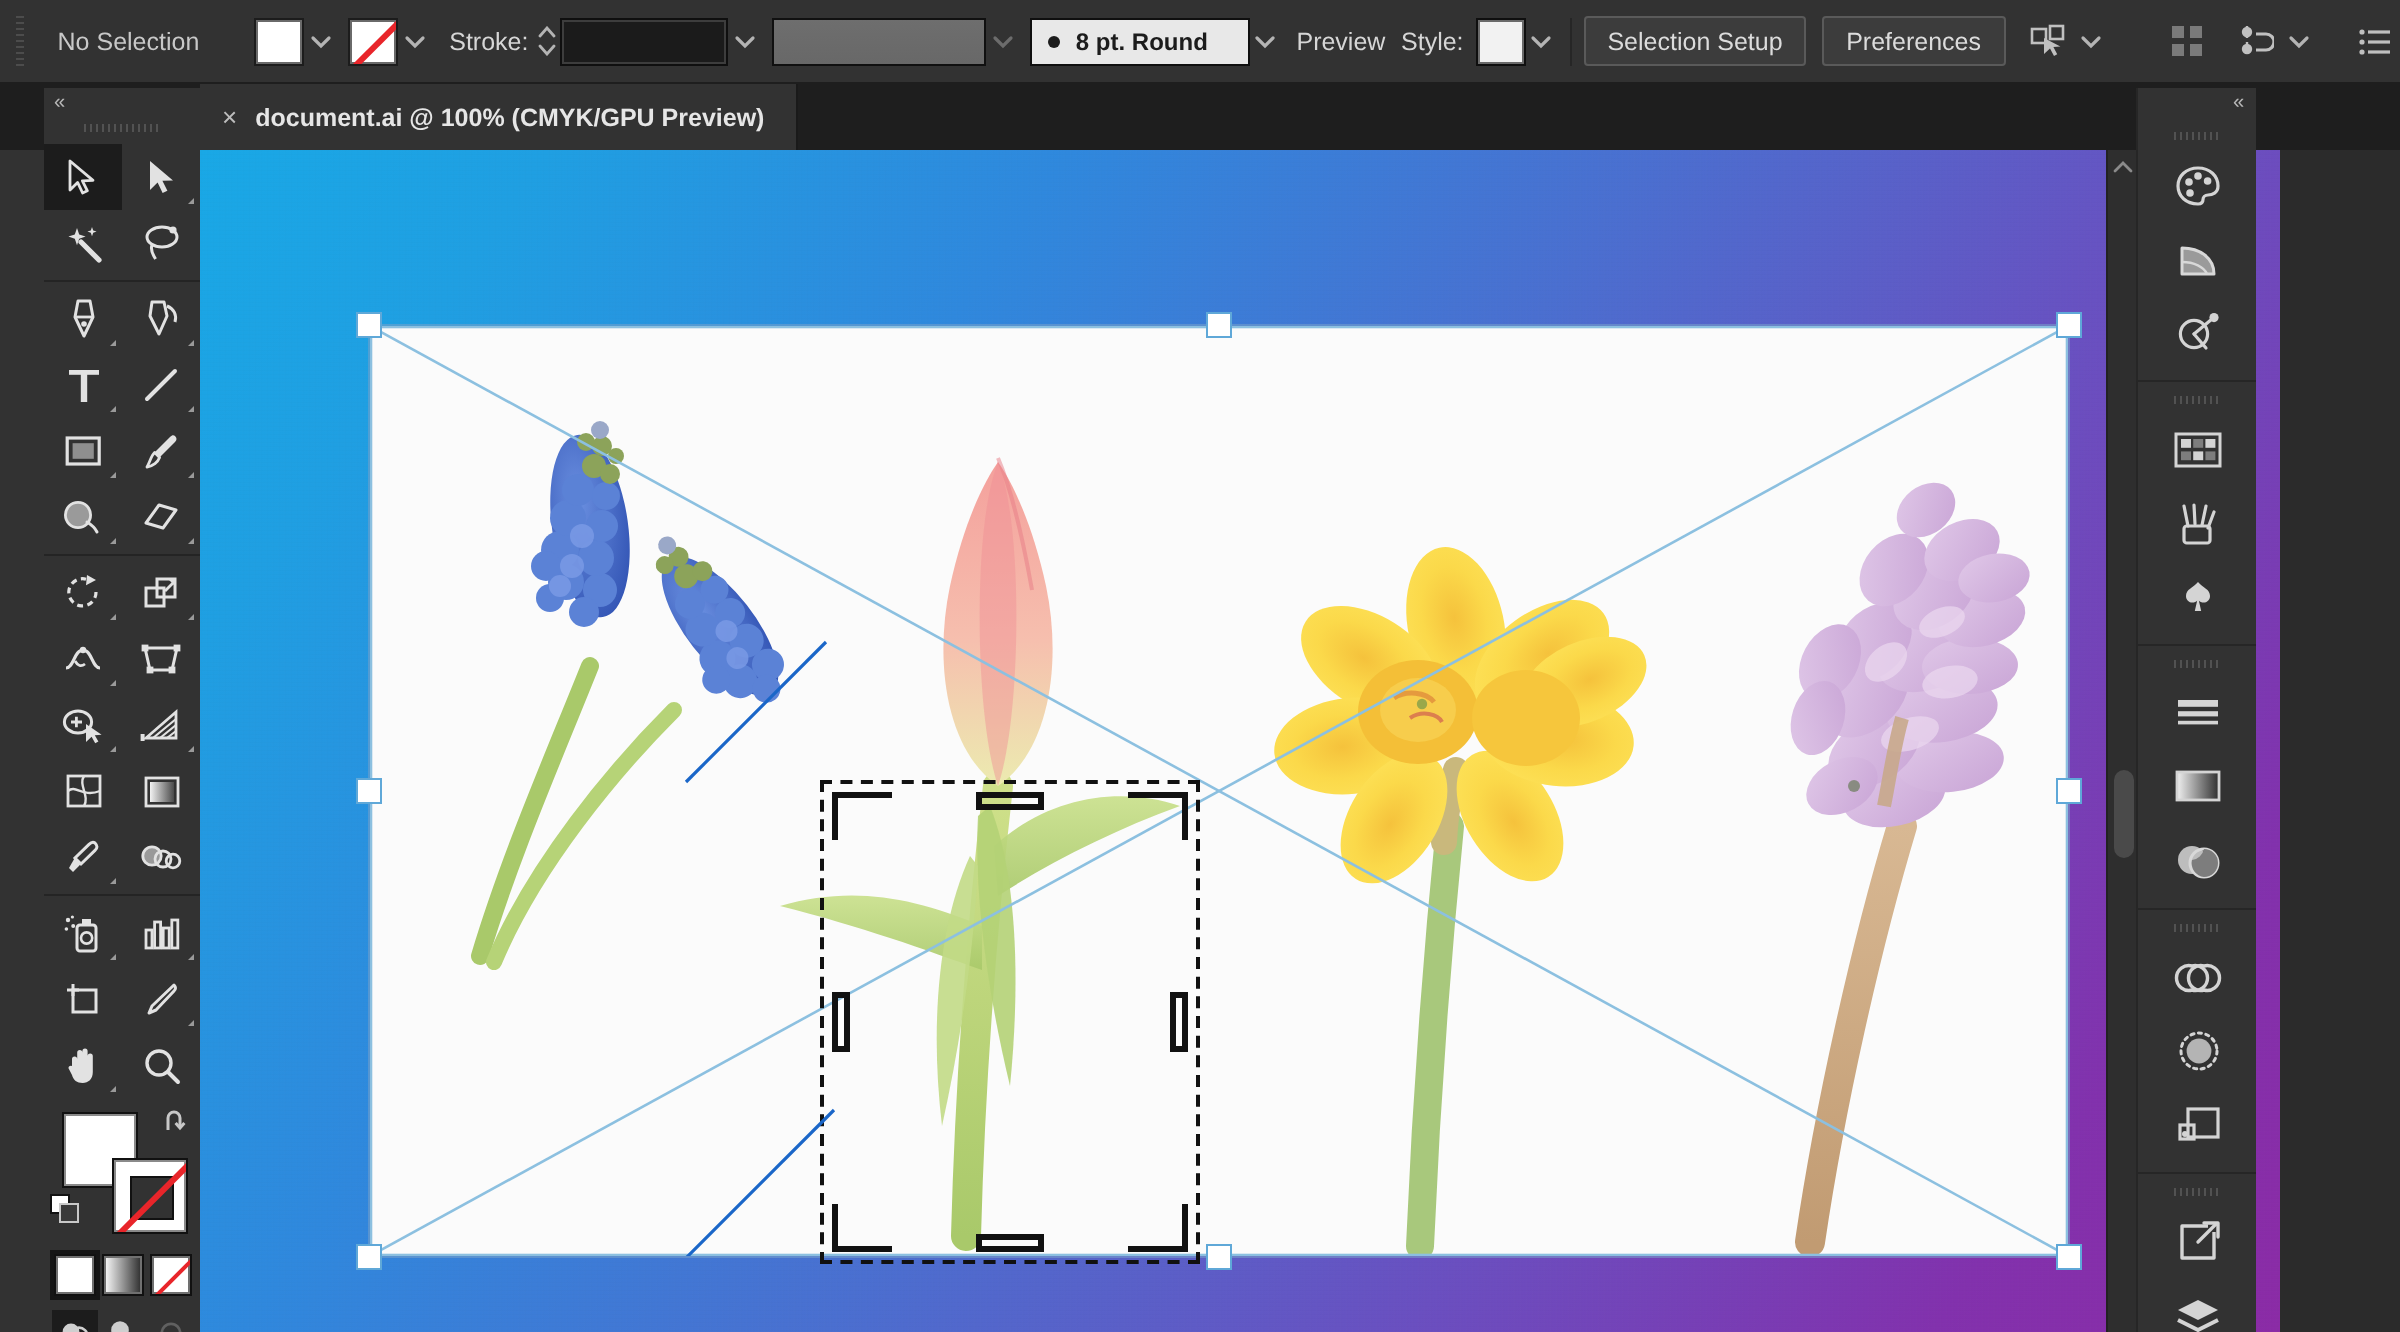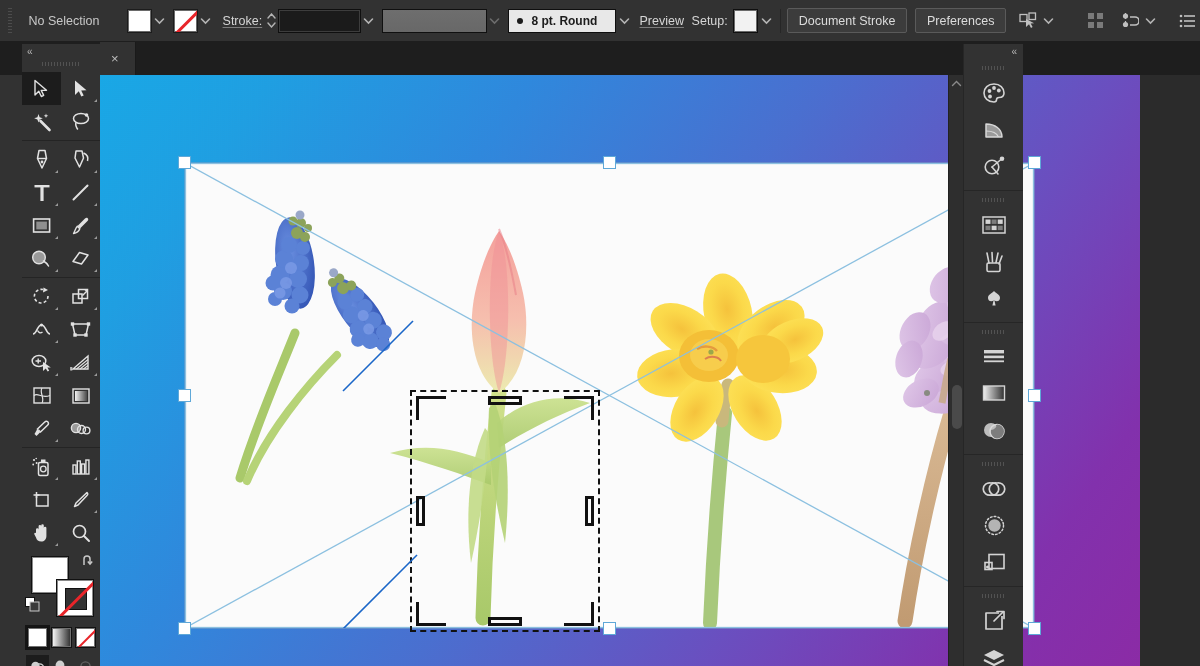--- a/index.html
+++ b/index.html
@@ -5,21 +5,21 @@
   * { box-sizing: border-box; margin: 0; padding: 0; }
   html, body {
     width: 1200px; height: 666px;
     overflow: hidden;
     background: #2b2b2b;
     font-family: "Liberation Sans", sans-serif;
     -webkit-font-smoothing: antialiased;
   }
   .app {
     position: relative;
-    width: 1023px; height: 666px;
+    width: 1128px; height: 666px;
     background: #323232;
   }
 
   
   .control-bar {
     position: absolute; left: 0; top: 0;
     width: 1200px; height: 42px;
     background: #323232;
     display: flex; align-items: center;
     border-bottom: 1px solid #1e1e1e;
@@ -64,21 +64,21 @@
   .caret {
     width: 16px; height: 24px;
     display: flex; align-items: center; justify-content: center;
     color: #b4b4b4;
   }
   .caret svg { display: block; }
 
   .cb-text {
     color: #d6d6d6; font-size: 12.5px; white-space: nowrap;
   }
-  .cb-text.underl { text-decoration: underline; text-decoration-color: #7c7c7c; text-underline-offset: 2px; }
+  .cb-text.underl { text-decoration-color: #7c7c7c; text-underline-offset: 2px; }
 
   .stepper {
     width: 11px; height: 24px;
     display: flex; flex-direction: column; align-items: center; justify-content: center;
     gap: 3px; margin-left: 4px; margin-right: 1px;
   }
   .field {
     height: 24px;
     background: #1b1b1b;
     border: 1px solid #0f0f0f;
@@ -390,32 +390,32 @@
     <div class="caret">
       <svg width="11" height="8" viewBox="0 0 11 8">
           <path d="M1.5 2 L5.5 6 L9.5 2" stroke="#b4b4b4" stroke-width="1.6" fill="none" stroke-linecap="round"></path>
         </svg>
     </div>
 
     <div style="width:8px"></div>
     <div class="cb-text underl">Preview</div>
 
     <div style="width:8px"></div>
-    <div class="cb-text">Setup:</div>
+    <div class="cb-text">Style:</div>
     <div style="width:6px"></div>
     <div class="style-swatch"></div>
     <div class="caret">
       <svg width="11" height="8" viewBox="0 0 11 8">
           <path d="M1.5 2 L5.5 6 L9.5 2" stroke="#b4b4b4" stroke-width="1.6" fill="none" stroke-linecap="round"></path>
         </svg>
     </div>
 
     <div class="sep"></div>
 
-    <div class="btn">Document Stroke</div>
+    <div class="btn">Selection Setup</div>
     <div style="width:8px"></div>
     <div class="btn">Preferences</div>
 
     <div style="width:10px"></div>
     <div class="ico-btn">
       <svg width="19" height="17" viewBox="0 0 19 17">
         <rect x="1" y="2.5" width="7" height="7" fill="none" stroke="#c0c0c0" stroke-width="1.3"></rect>
         <rect x="10" y="1" width="6.5" height="6.5" fill="none" stroke="#c0c0c0" stroke-width="1.3"></rect>
         <path d="M7 7 L7 15 L10 12.2 L12 16 L13.6 15.1 L11.7 11.5 L15.2 11.3 Z" fill="#c0c0c0"></path>
       </svg>
@@ -459,20 +459,21 @@
           <rect x="5" y="6.2" width="11" height="1.6" fill="#c0c0c0"></rect>
         <circle cx="2" cy="12" r="1.3" fill="#c0c0c0"></circle>
           <rect x="5" y="11.2" width="11" height="1.6" fill="#c0c0c0"></rect>
       </svg>
     </div>
   </div>
 
   <div class="tabbar">
     <div class="doc-tab">
       <span class="tab-close">×</span>
+      <span class="tab-title">document.ai @ 100% (CMYK/GPU Preview)</span>
     </div>
   </div>
 
   <div class="lefttool">
     <div class="lt-head">
       <span class="lt-collapse">«</span>
     </div>
     <div class="lt-grip"></div>
 
     <div class="tool-grid">

